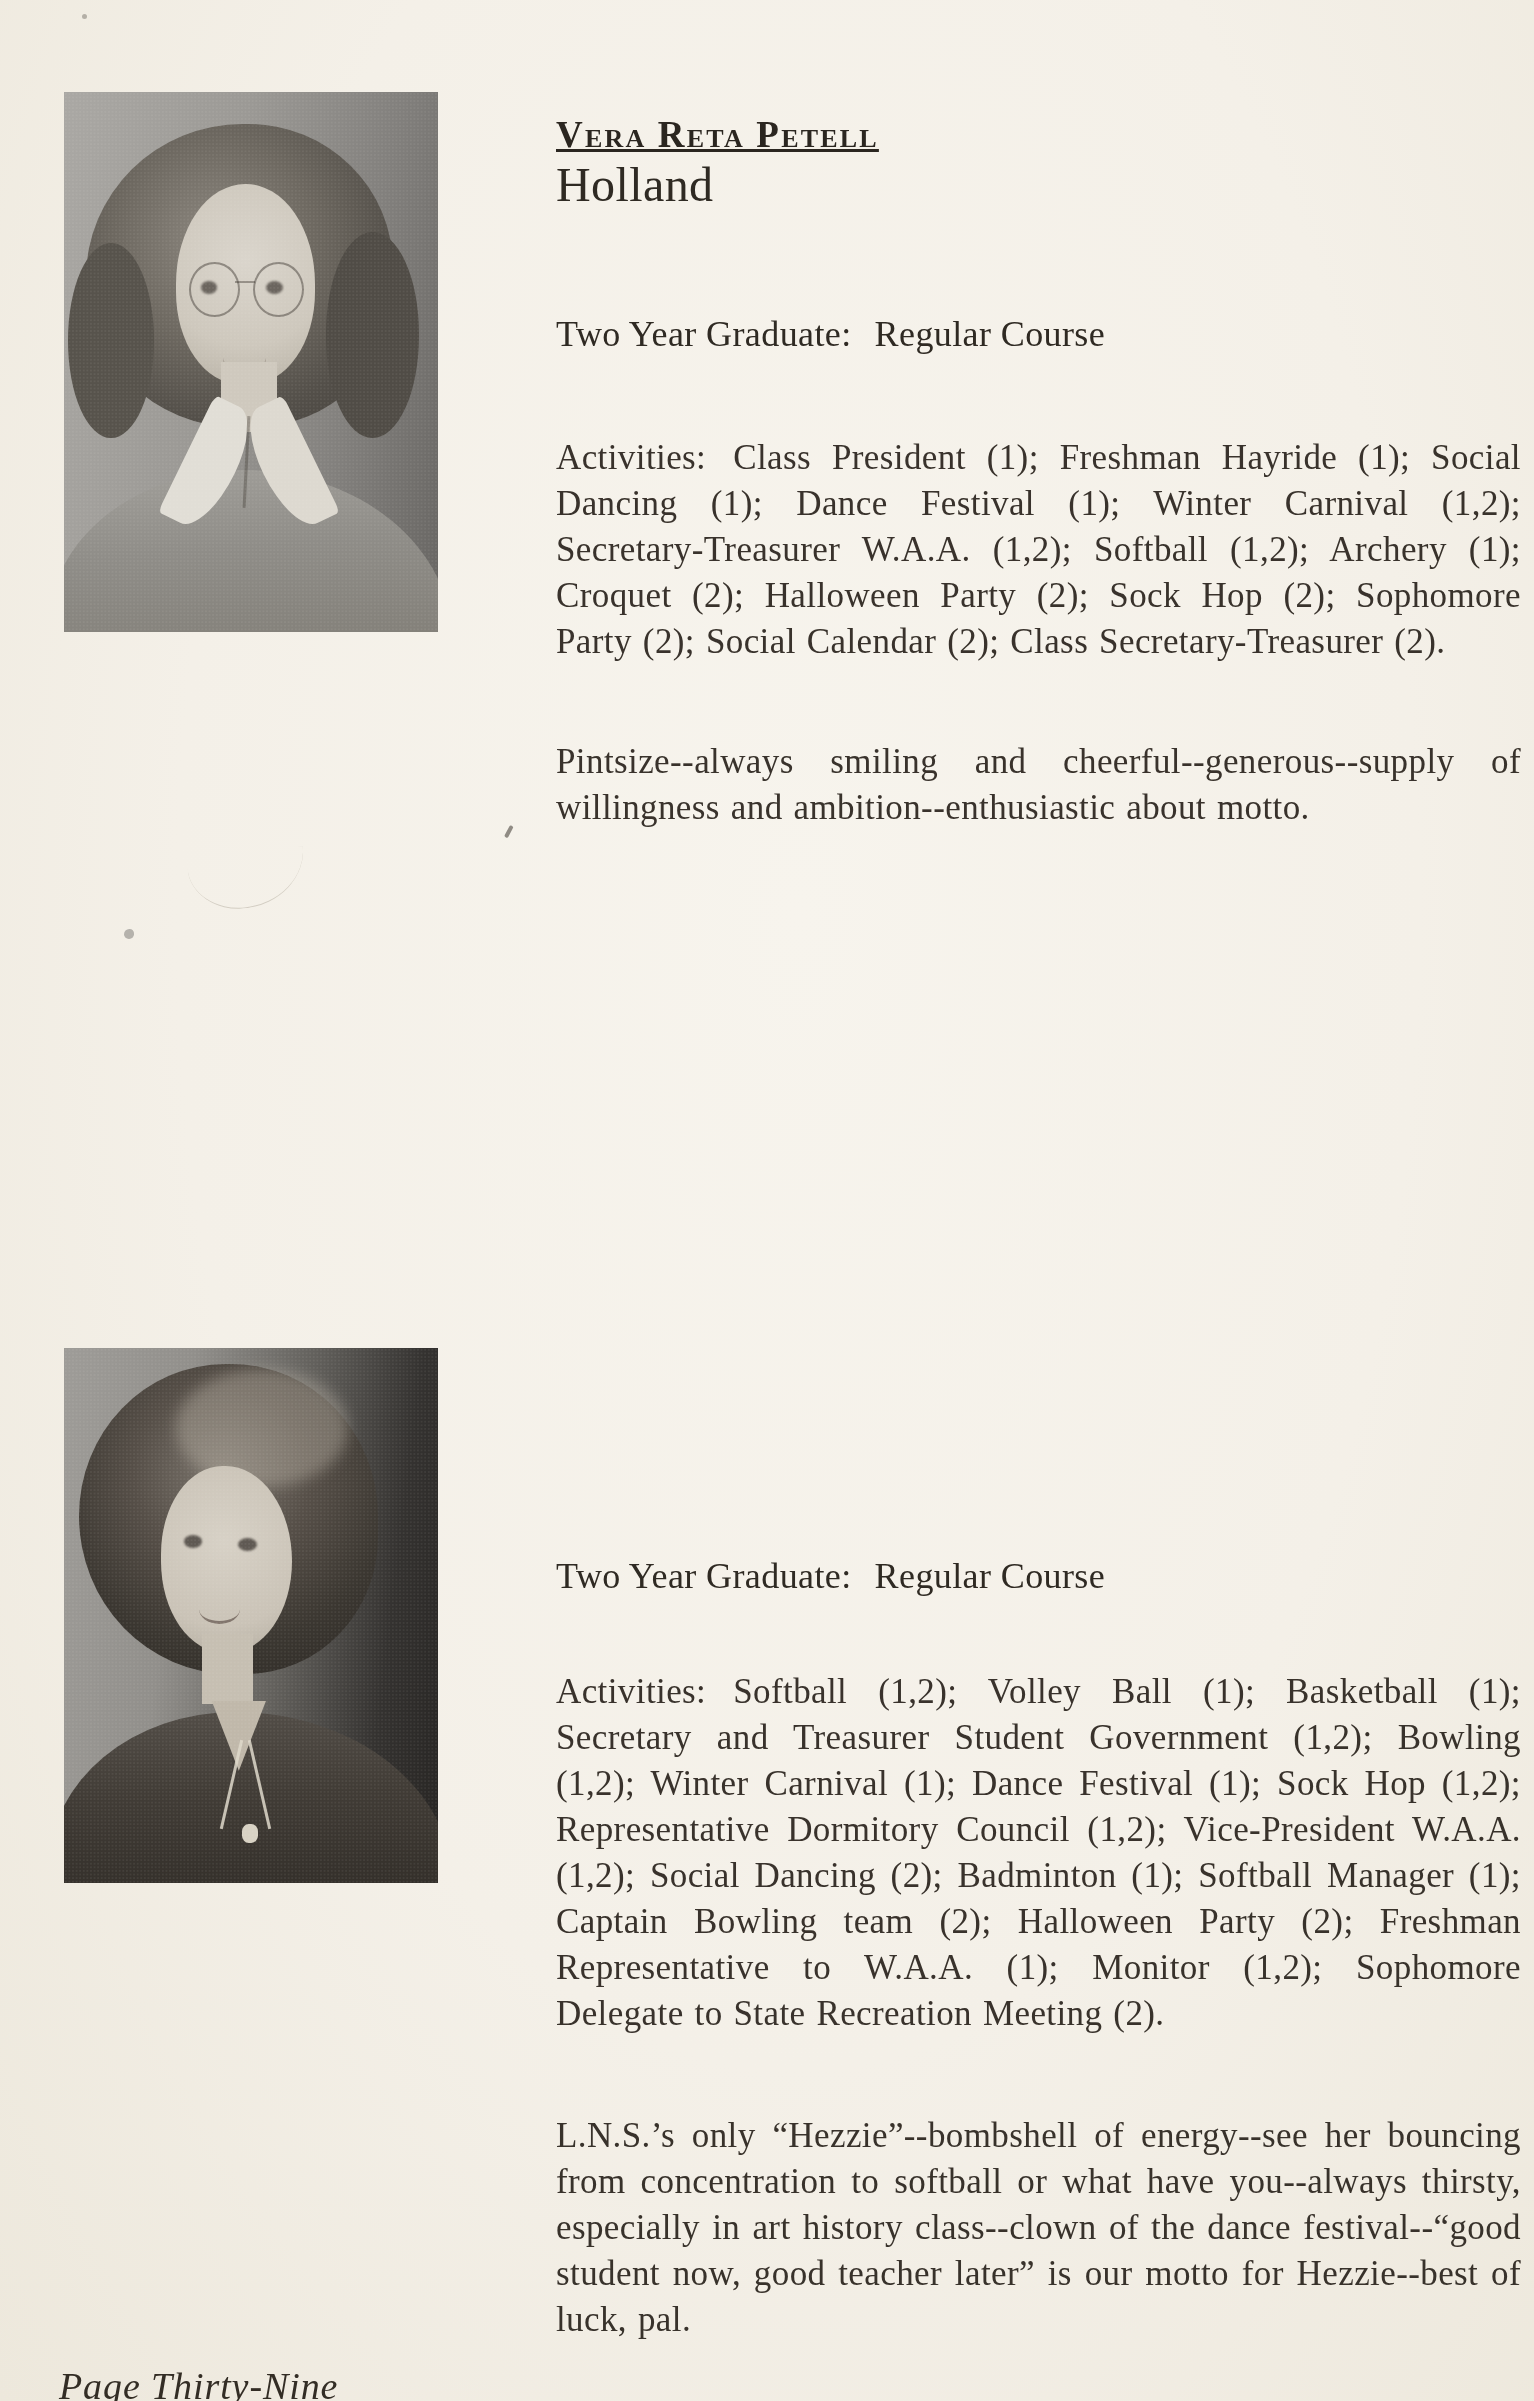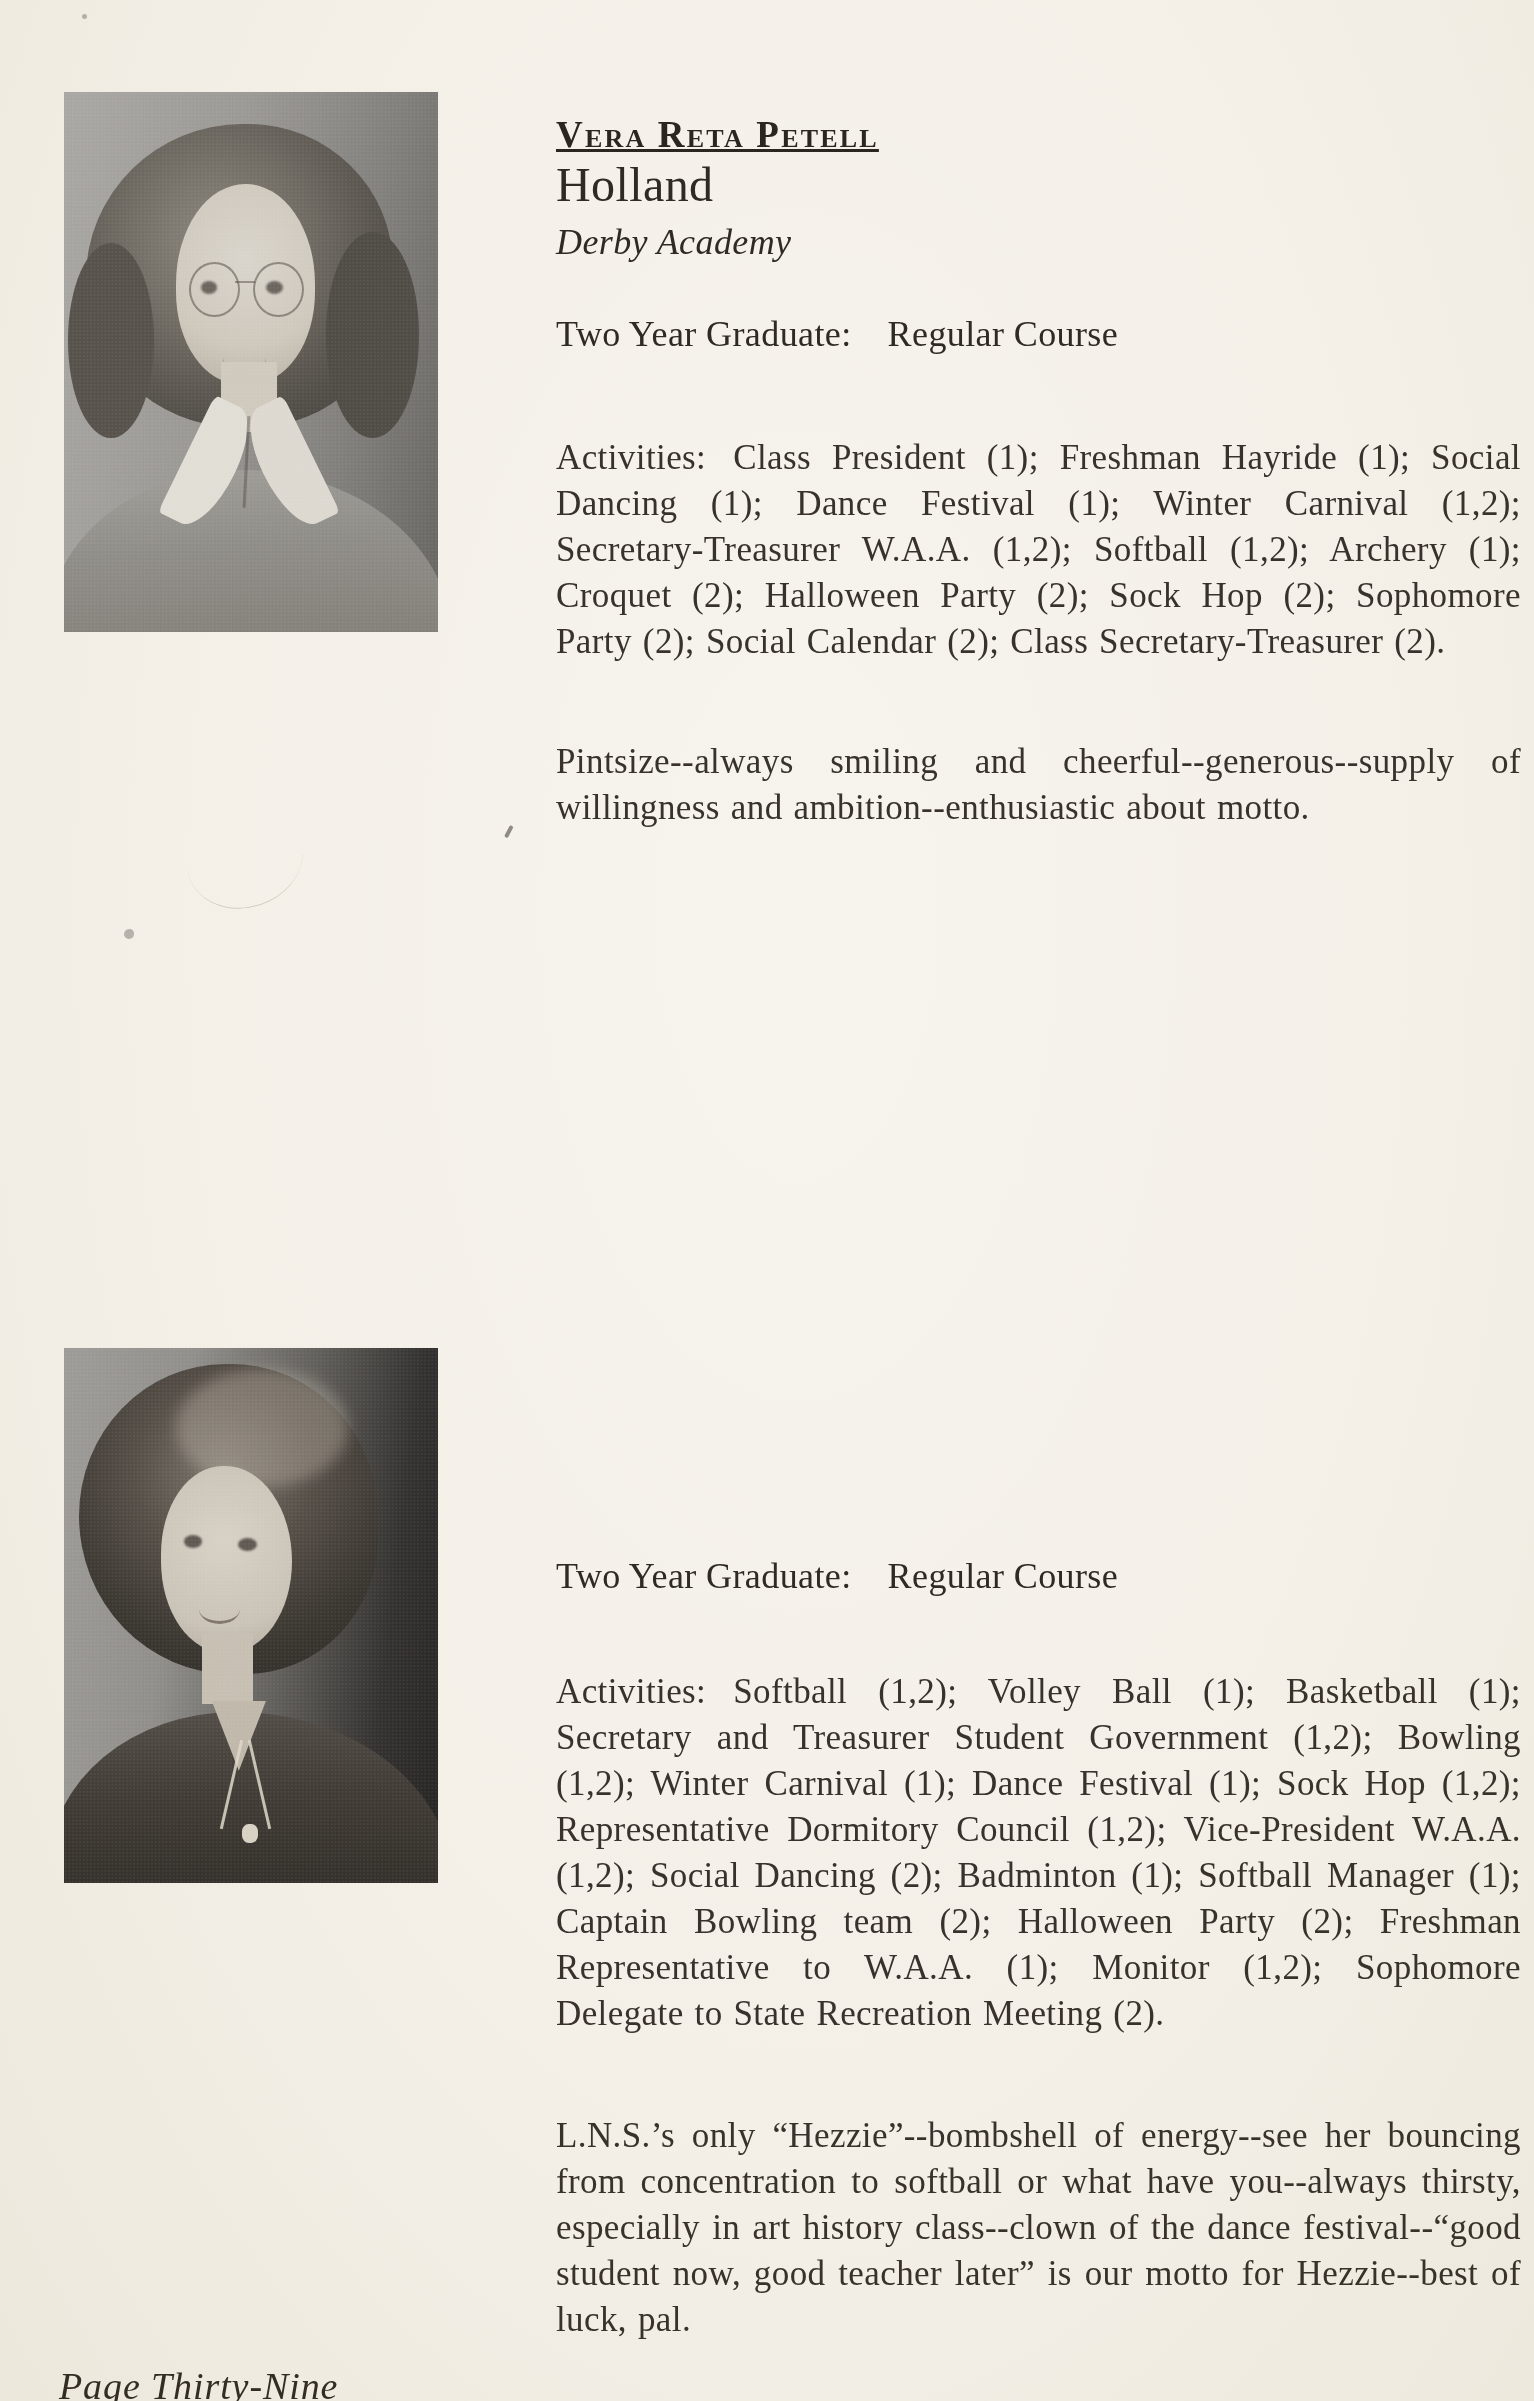--- a/index.html
+++ b/index.html
@@ -9,21 +9,21 @@
     font-family:"Liberation Serif","DejaVu Serif",serif;
     color:#2f2a23;
   }
 
   
   .tx { position:absolute; left:556px; width:965px; }
   .entry-name  { font-size:37px; font-variant:small-caps; letter-spacing:2.2px; color:#2b2620;text-decoration:underline; }
   .plain-line  { font-size:48px; letter-spacing:0.4px; }
   .school-line { font-size:36px; font-style:italic; letter-spacing:0.4px; }
   .course-line { font-size:36px; letter-spacing:0.4px; }
-  .c-label { margin-right:36px; }
+  .c-label { margin-right:23px; }
   .para {
     font-size:35px; line-height:46px; text-align:justify;
     letter-spacing:0.4px; word-spacing:1.8px; color:rgba(40,34,27,.92);
   }
   .p-label { margin-right:27px; }
 
   .e1-name   { top:82px; }
   .e1-home   { top:157px; }
   .e1-school { top:221px; }
   .e1-course { top:313px; }
@@ -131,21 +131,20 @@
     <div class="p1-smile"></div>
     <div class="p1-neck"></div>
     <div class="p1-shoulders"></div>
     <div class="p1-collar-l"></div>
     <div class="p1-collar-r"></div>
     <div class="p1-vline"></div>
   </div>
 
   <h2 class="tx entry-name e1-name">Vera Reta Petell</h2>
   <div class="tx plain-line e1-home">Holland</div>
-  <div class="tx school-line e1-school">Derby Academy</div>
   <div class="tx course-line e1-course">
     <span class="c-label">Two Year Graduate:</span><span>Regular Course</span>
   </div>
   <p class="tx para e1-act">
     <span class="p-label">Activities:</span><span>Class President (1); Freshman Hayride (1); Social Dancing (1); Dance Festival (1); Winter Carnival (1,2); Secretary-Treasurer W.A.A. (1,2); Softball (1,2); Archery (1); Croquet (2); Halloween Party (2); Sock Hop (2); Sophomore Party (2); Social Calendar (2); Class Secretary-Treasurer (2).</span>
   </p>
   <p class="tx para e1-desc">Pintsize--always smiling and cheerful--generous--supply of willingness and ambition--enthusiastic about motto.</p>
 
   <div class="photo photo-2">
     <div class="p2-bg"></div>

